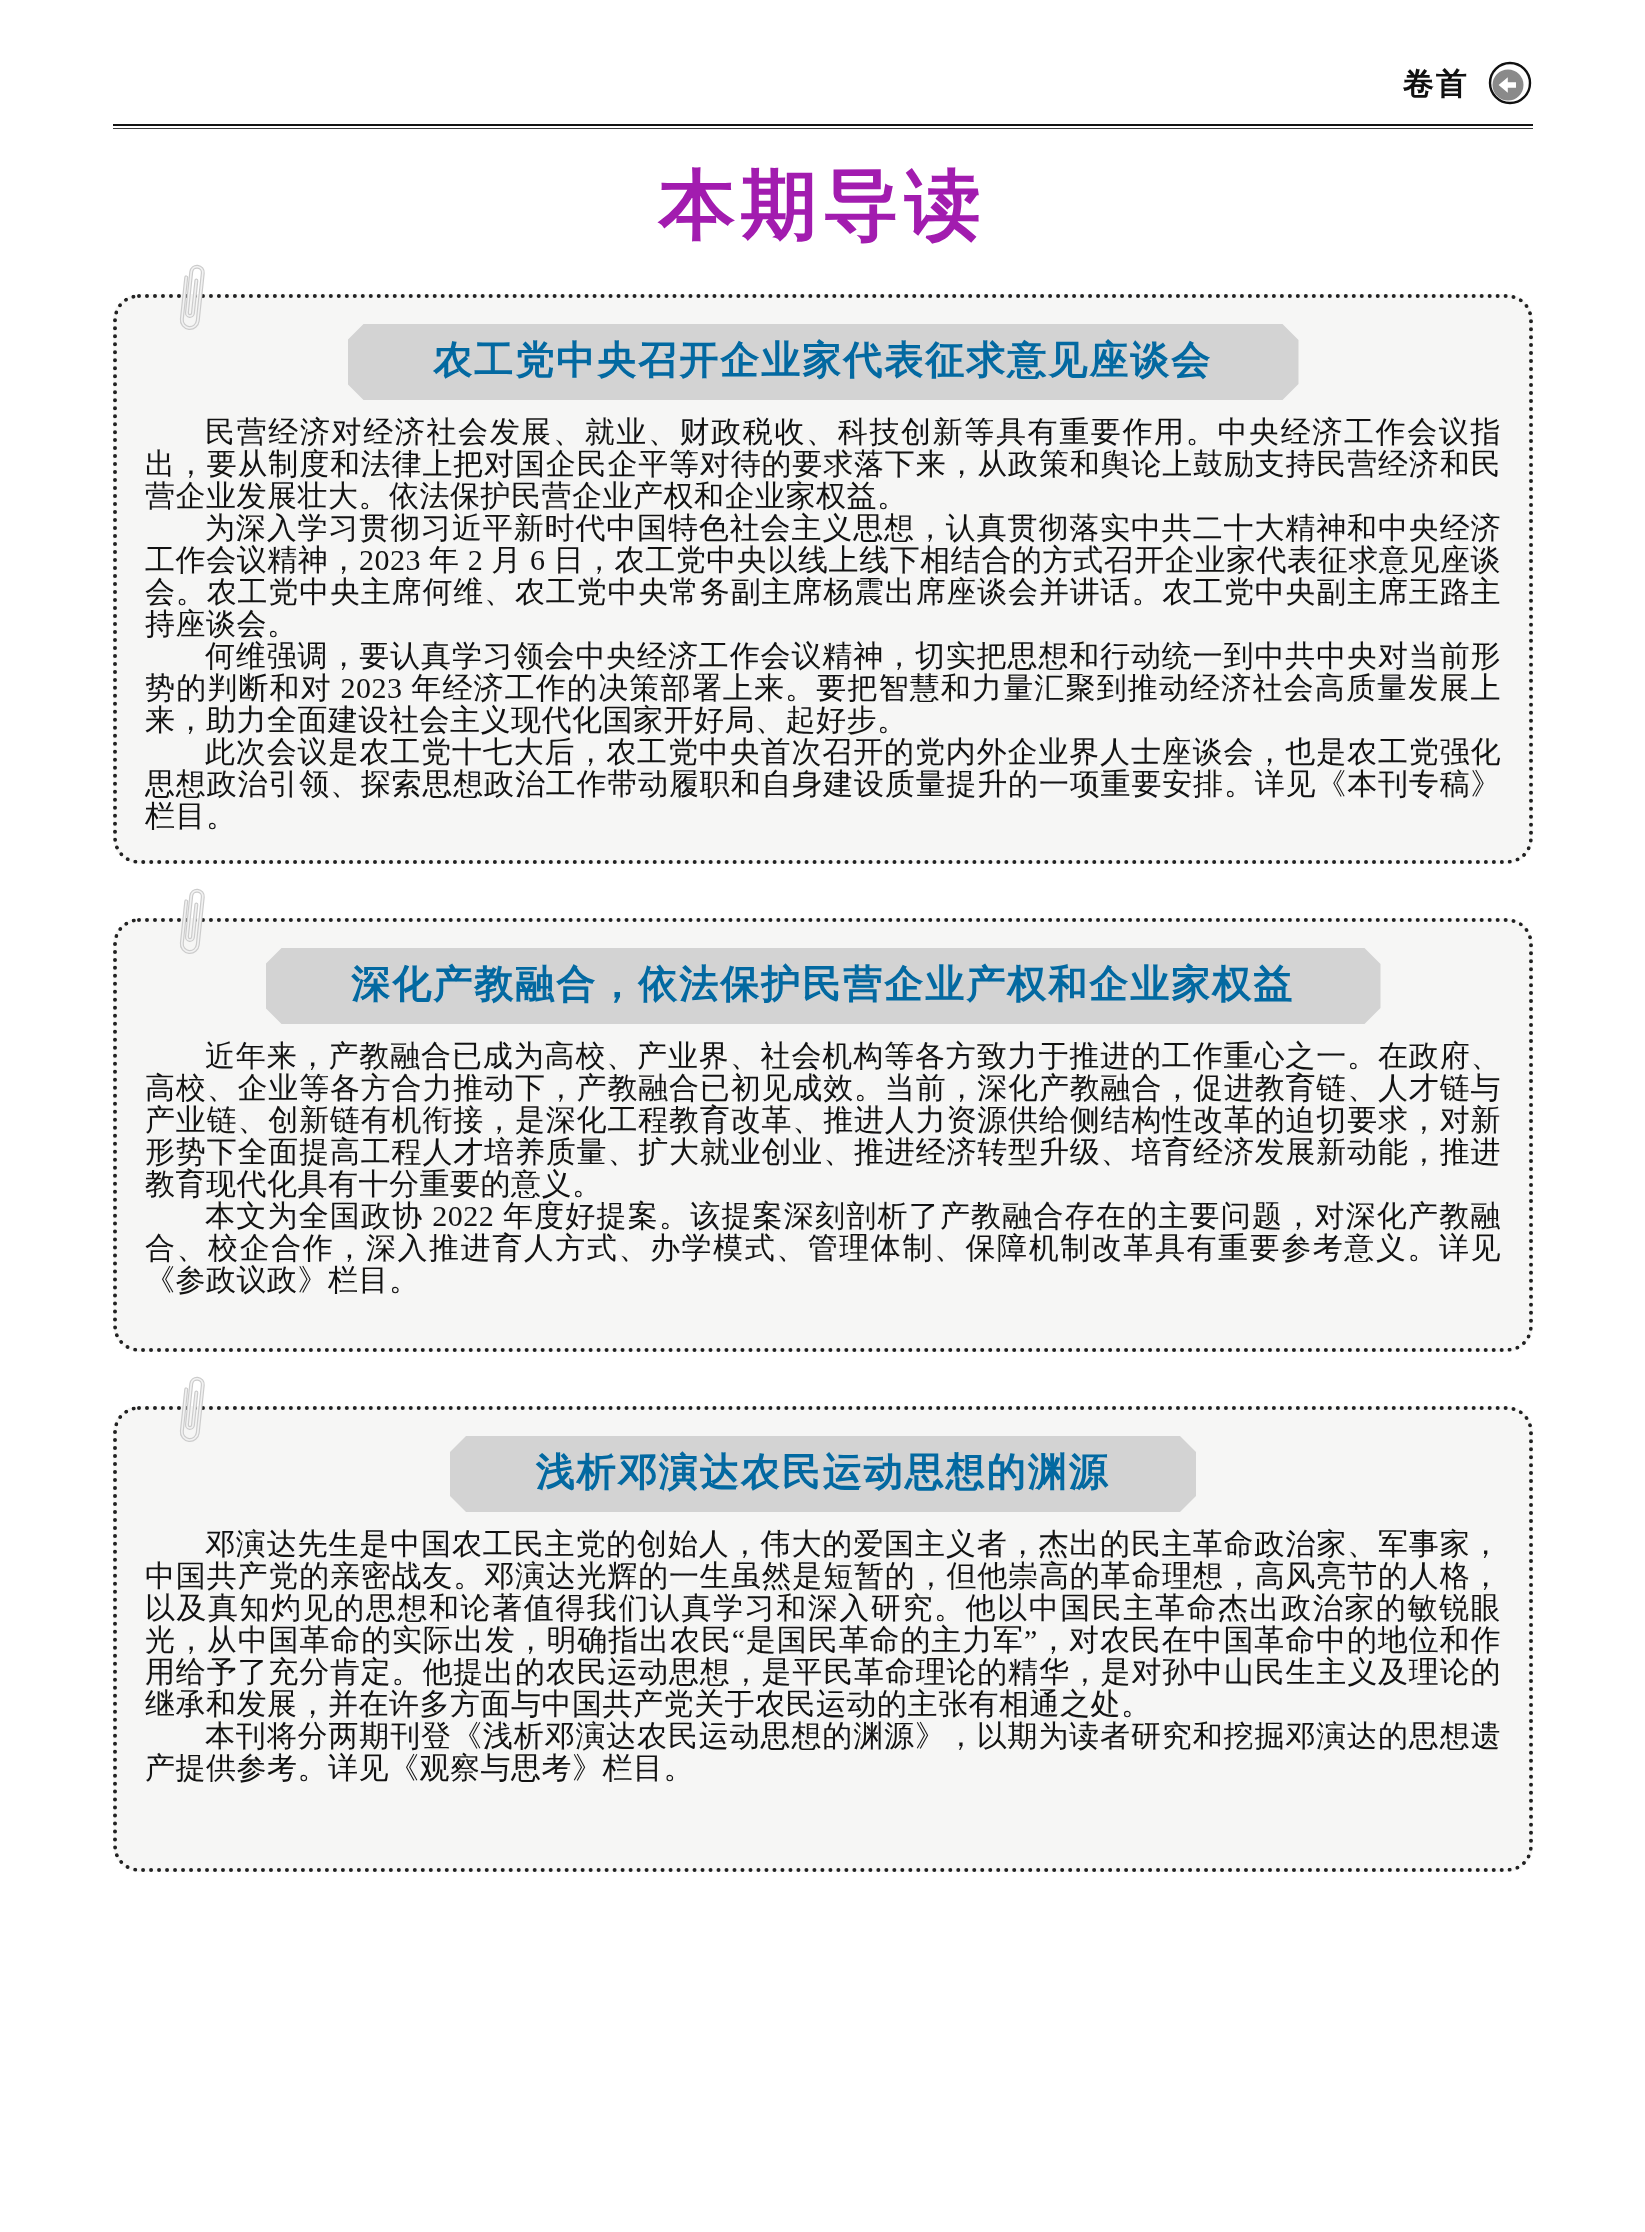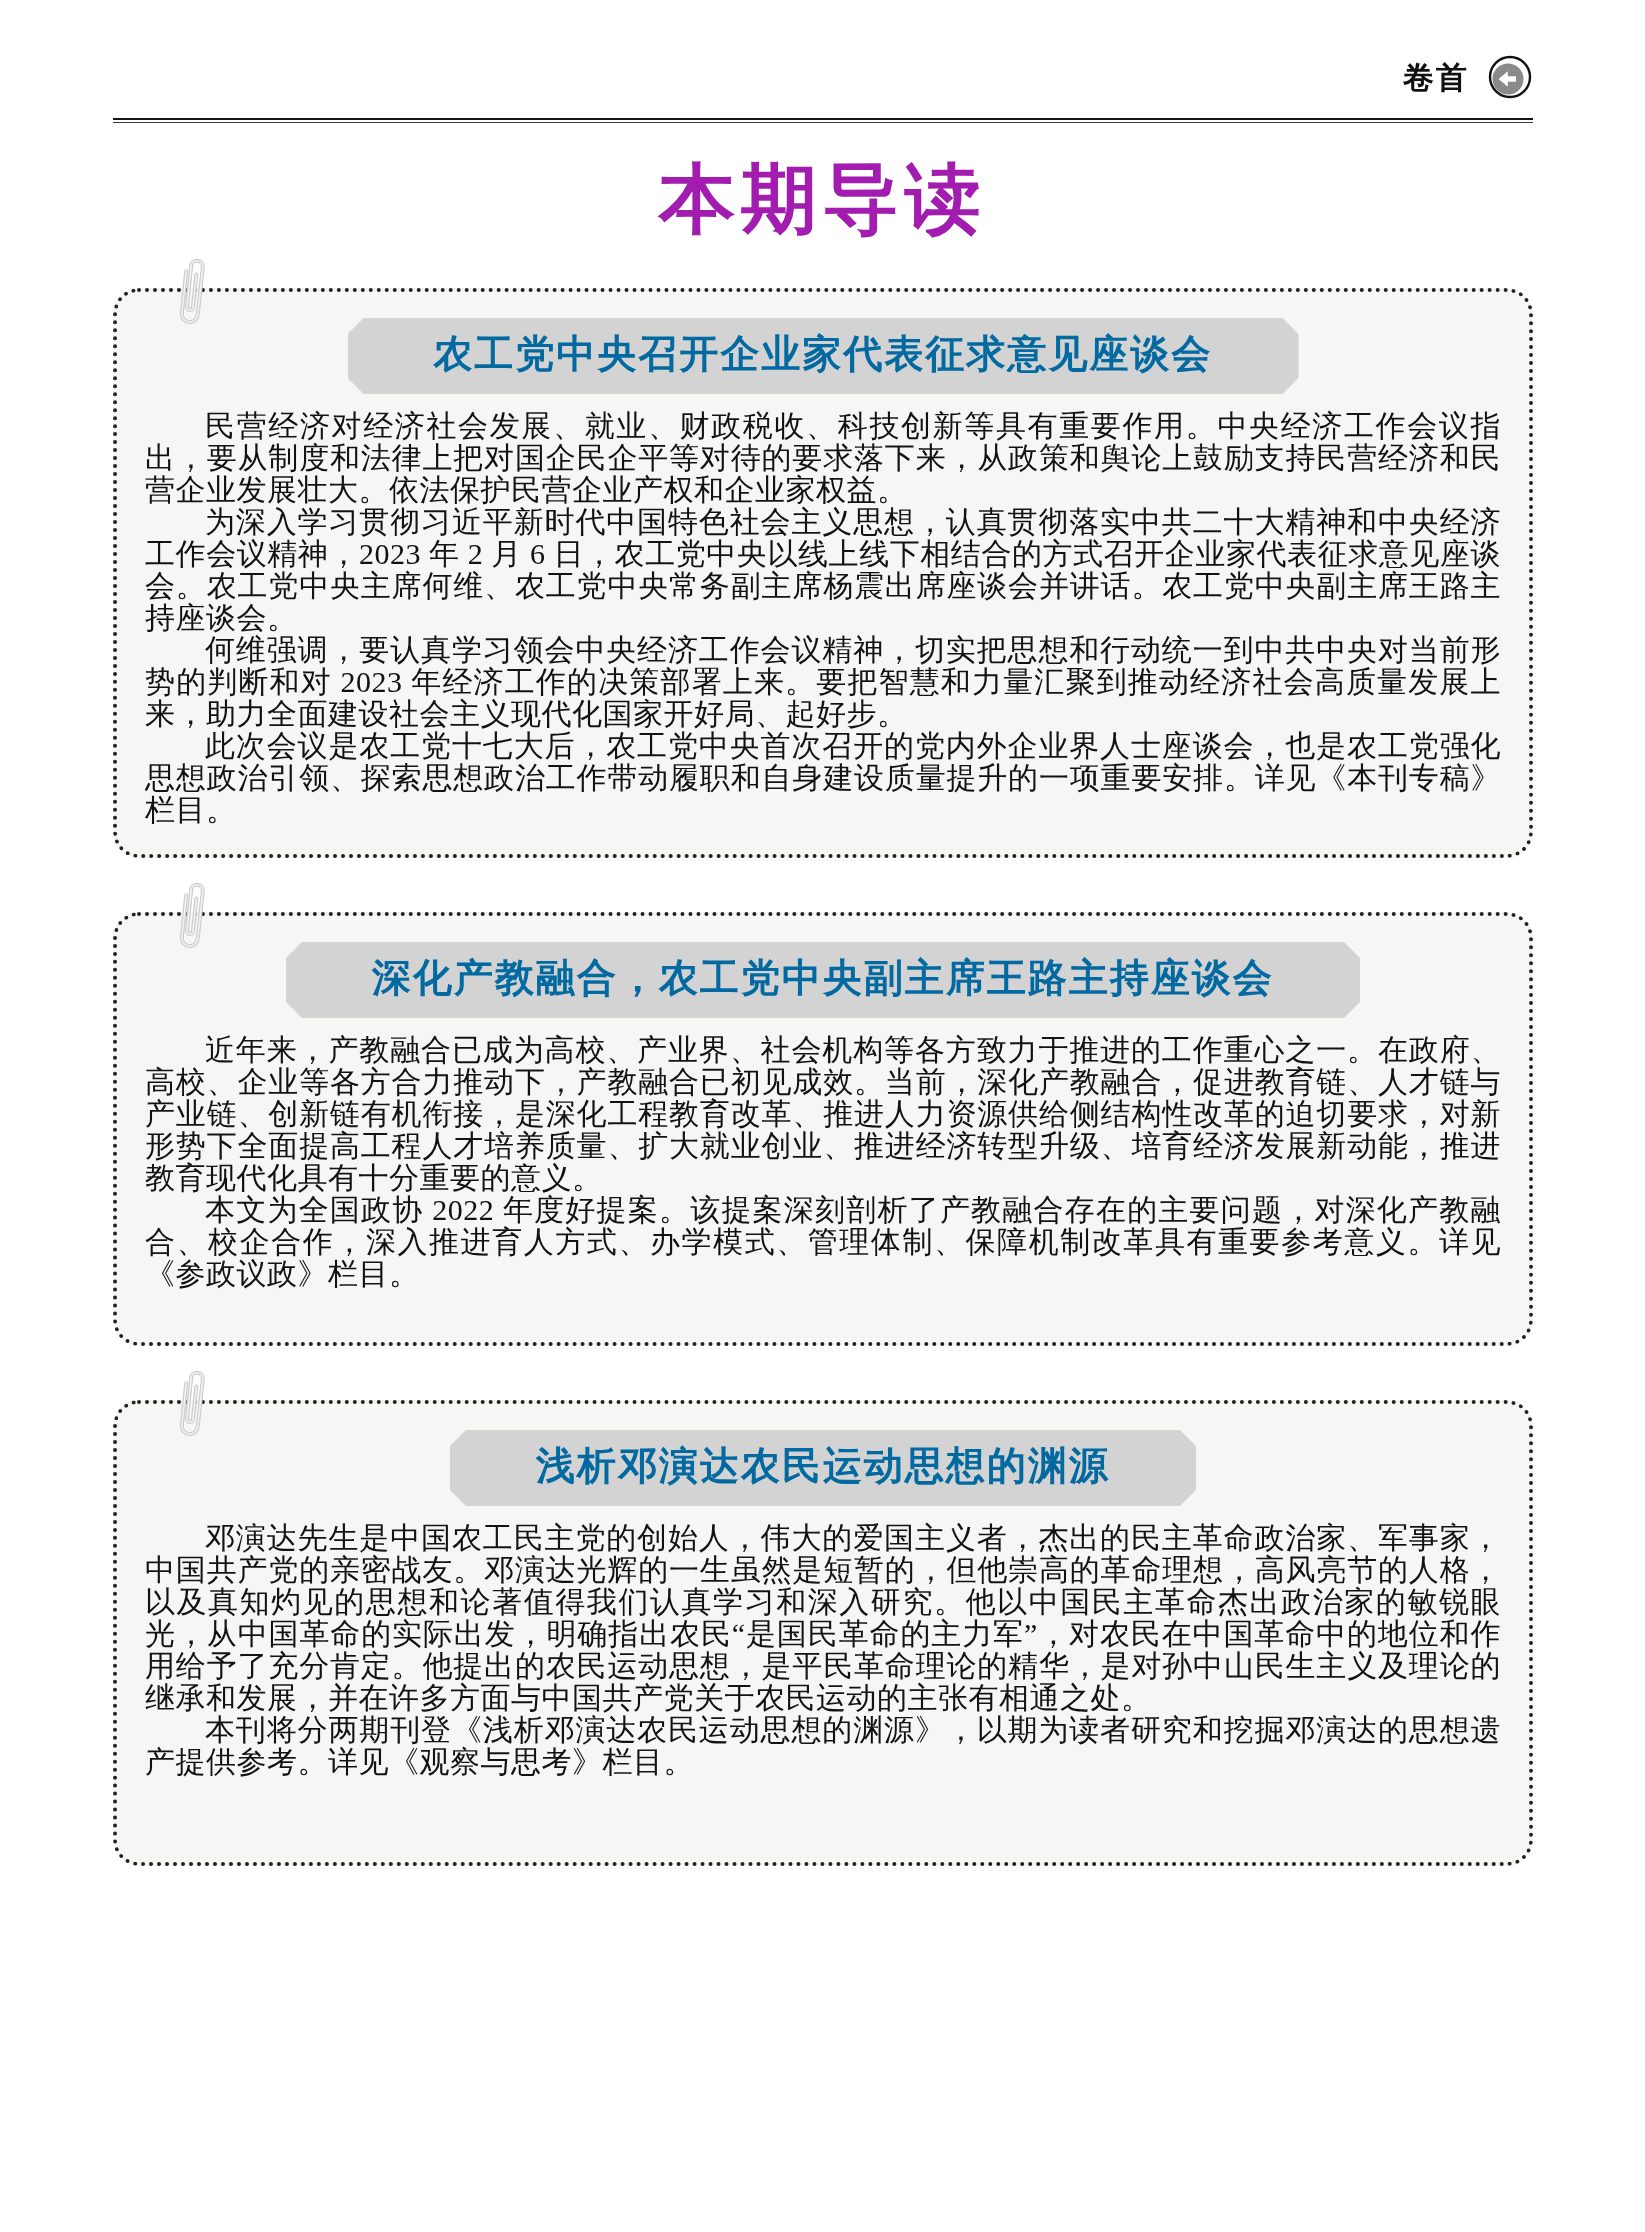--- a/index.html
+++ b/index.html
@@ -4,21 +4,21 @@
 <style>
   html, body {
     margin: 0; padding: 0;
     background: #ffffff;
     width: 1646px;
   }
   body { height: 2233px; overflow: hidden; }
   .page {
     box-sizing: border-box;
     width: 1646px; height: 2028px;
-    padding: 10px 113px;
+    padding: 16px 113px;
     font-family: "Liberation Serif", "DejaVu Serif", serif;
     color: #111;
   }
   
   .page-header {
     display: flex; justify-content: flex-end; align-items: center;
     gap: 18px; padding-top: 42px; height: 52px;
   }
   .folio-label {
     font-family: "Liberation Sans", "DejaVu Sans", sans-serif;
@@ -117,21 +117,21 @@
 
   <section class="box pad-md">
     <span class="clip">
       <svg width="36" height="86" viewBox="0 0 36 86">
         <path d="M11 22 v42 a8 8 0 0 0 16 0 V16 a5.8 5.8 0 0 0 -11.6 0 v41 a3 3 0 0 0 6 0 V24" fill="none" stroke="#cccccc" stroke-width="4" stroke-linecap="round" stroke-linejoin="round"></path>
         <path d="M11 22 v42 a8 8 0 0 0 16 0 V16 a5.8 5.8 0 0 0 -11.6 0 v41 a3 3 0 0 0 6 0 V24" fill="none" stroke="#f2f2f2" stroke-width="1.6" stroke-linecap="round" stroke-linejoin="round"></path>
       </svg>
     </span>
     <div class="bar-row">
       <div class="bar">
-        <span class="bar-text">深化产教融合，农工党中央副主席王路主持座谈会</span>
+        <span class="bar-text">深化产教融合，依法保护民营企业产权和企业家权益</span>
       </div>
     </div>
     <p class="para">近年来，产教融合已成为高校、产业界、社会机构等各方致力于推进的工作重心之一。在政府、高校、企业等各方合力推动下，产教融合已初见成效。当前，深化产教融合，促进教育链、人才链与产业链、创新链有机衔接，是深化工程教育改革、推进人力资源供给侧结构性改革的迫切要求，对新形势下全面提高工程人才培养质量、扩大就业创业、推进经济转型升级、培育经济发展新动能，推进教育现代化具有十分重要的意义。</p>
     <p class="para">本文为全国政协 2022 年度好提案。该提案深刻剖析了产教融合存在的主要问题，对深化产教融合、校企合作，深入推进育人方式、办学模式、管理体制、保障机制改革具有重要参考意义。详见《参政议政》栏目。</p>
   </section>
 
   <section class="box pad-lg">
     <span class="clip">
       <svg width="36" height="86" viewBox="0 0 36 86">
         <path d="M11 22 v42 a8 8 0 0 0 16 0 V16 a5.8 5.8 0 0 0 -11.6 0 v41 a3 3 0 0 0 6 0 V24" fill="none" stroke="#cccccc" stroke-width="4" stroke-linecap="round" stroke-linejoin="round"></path>

